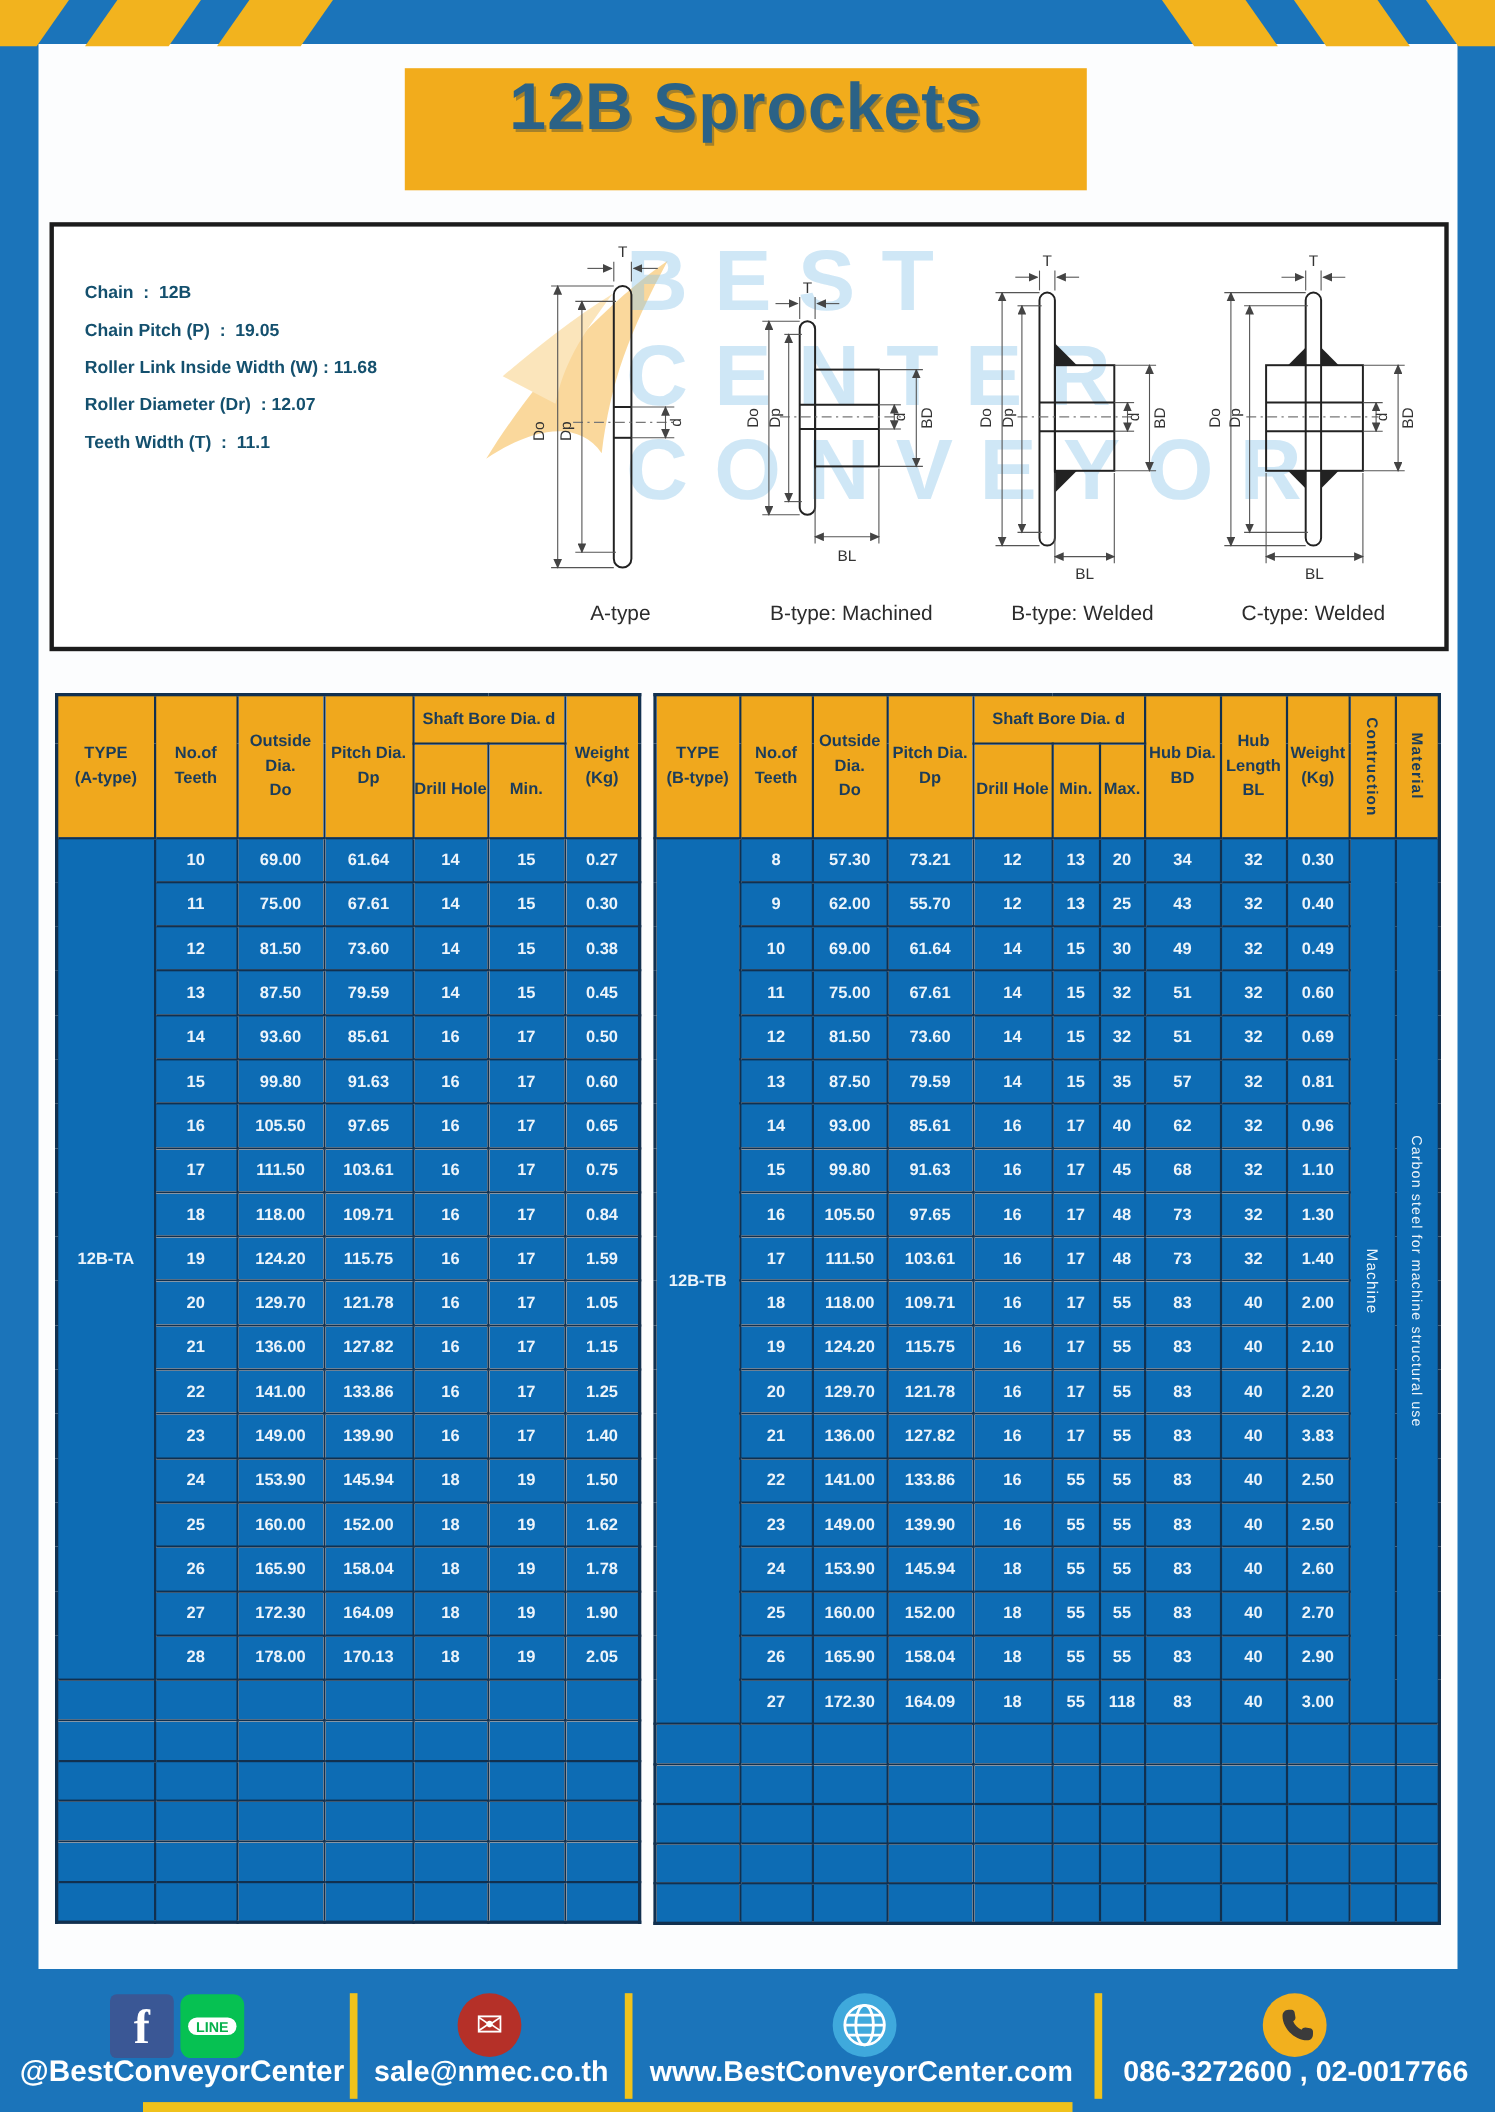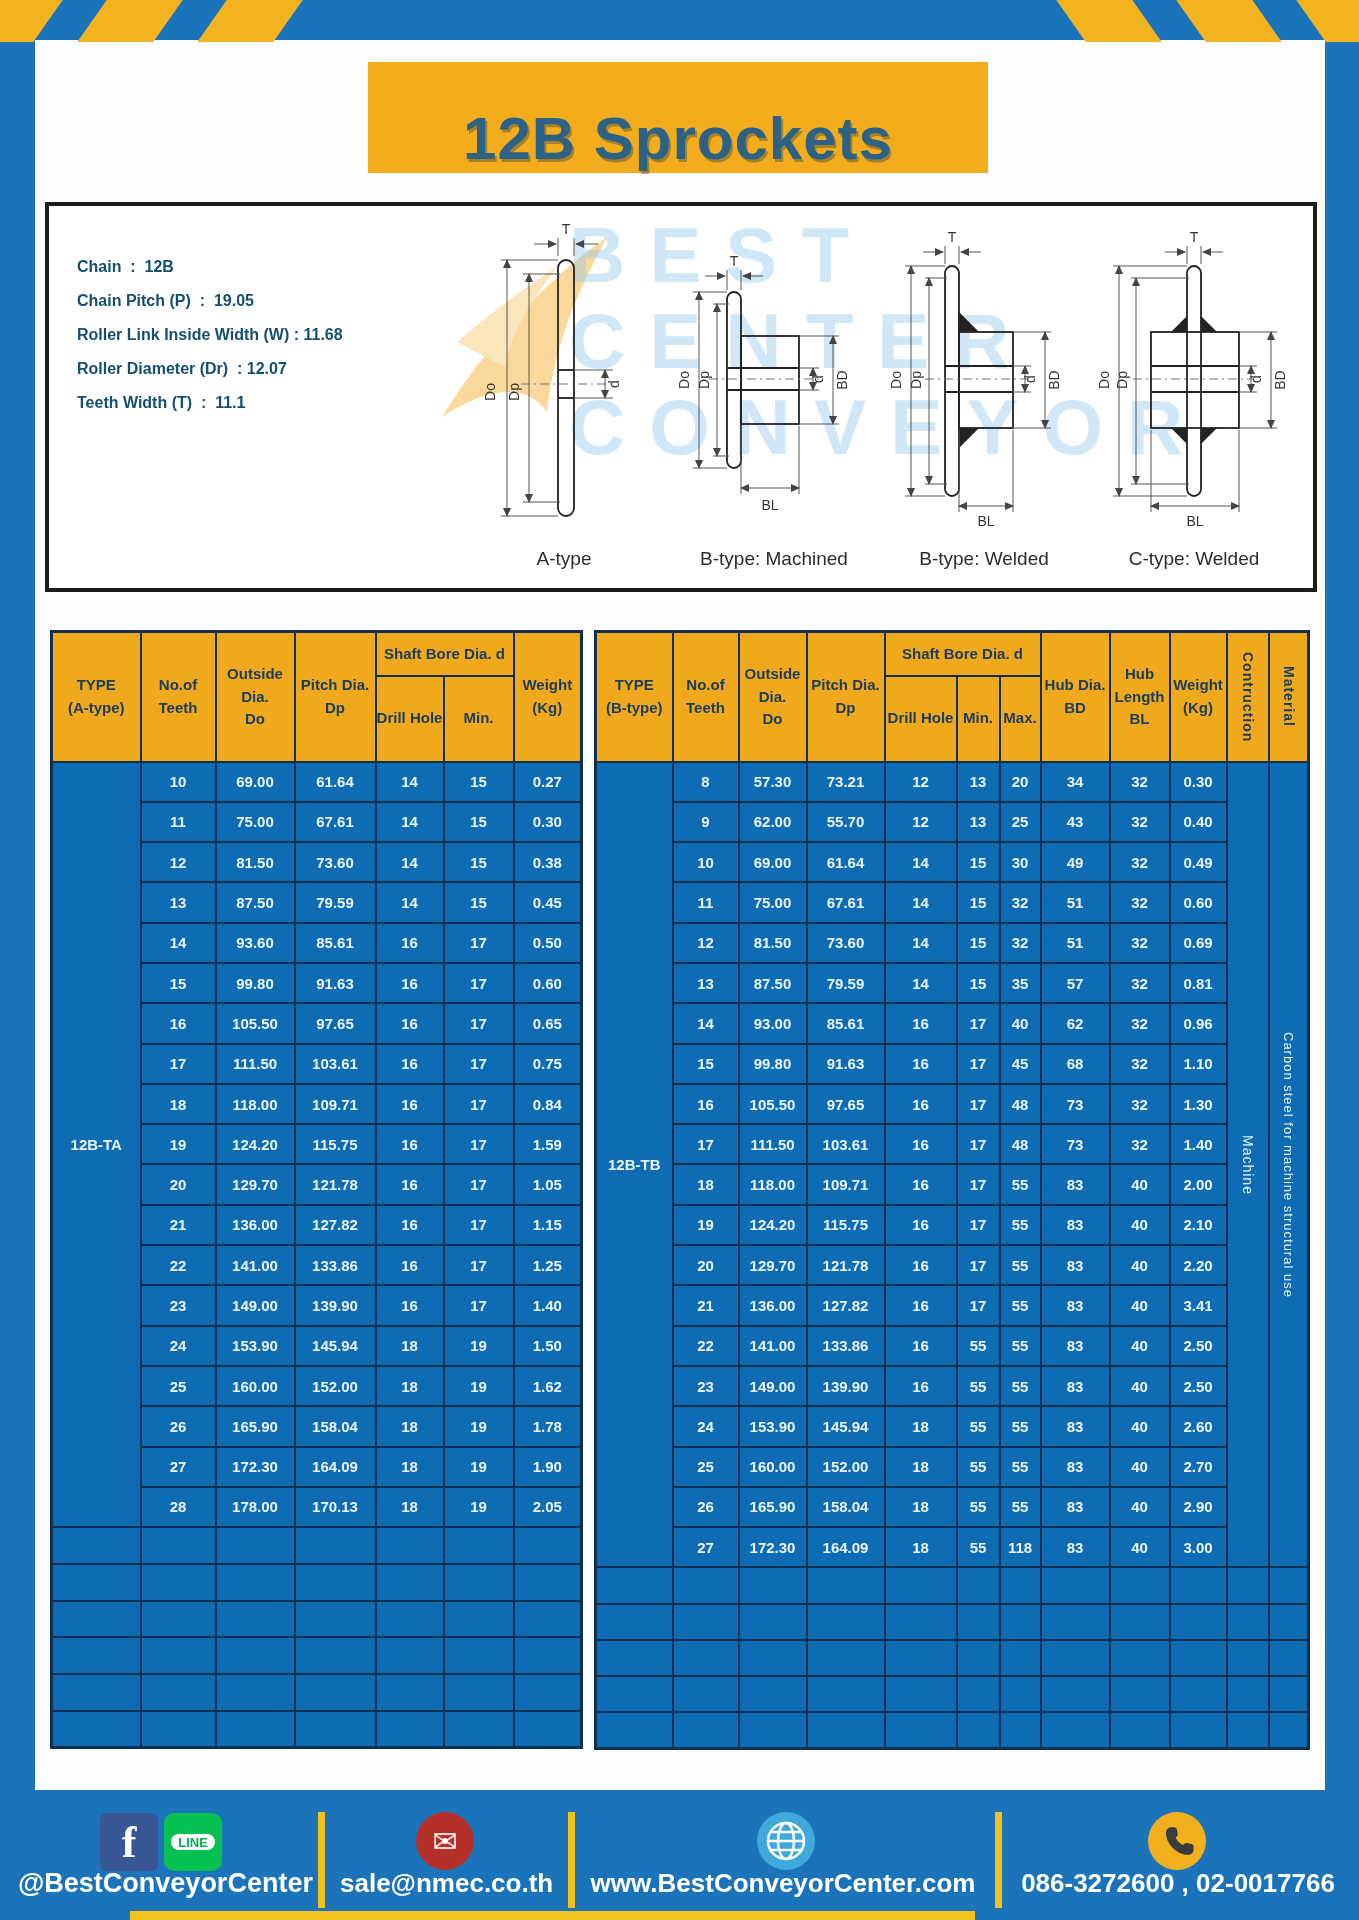--- a/index.html
+++ b/index.html
@@ -6,21 +6,21 @@
   #page{position:relative;width:1359px;height:1920px;background:#1b74ba;overflow:hidden;
         font-family:"Liberation Sans",sans-serif;}
   
   .panel{position:absolute;left:35px;top:40px;width:1290px;height:1750px;background:#fcfdfe;}
   
   .hz{position:absolute;top:0;height:42px;width:76px;background:#f2b31e;}
   .hzl{transform:skewX(-35deg);}
   .hzr{transform:skewX(35deg);}
   
   .title-box{position:absolute;left:368px;top:62px;width:620px;height:111px;background:#f2ac1c;
-             display:flex;align-items:flex-end;justify-content:center;}
+             display:flex;align-items:flex-start;justify-content:center;}
   .title-box h1{margin:0;font-size:60px;font-weight:bold;color:#2b6286;letter-spacing:1px;
                 text-shadow:2px 3px 0 rgba(23,48,70,.35);}
   
   .draw-panel{position:absolute;left:45px;top:202px;width:1272px;height:390px;background:#fff;
               border:4px solid #1c1c1c;box-sizing:border-box;overflow:hidden;}
   .specs{position:absolute;left:28px;top:44px;z-index:3;}
   .spec-line{font-size:16px;font-weight:bold;color:#14506e;line-height:34px;white-space:pre;}
   .wm-swoosh{position:absolute;left:378px;top:16px;z-index:1;opacity:.5;}
   .wm-text{position:absolute;left:520px;top:6px;width:760px;z-index:1;color:rgba(140,198,233,.42);
            font-weight:bold;font-size:78px;line-height:86px;letter-spacing:24px;white-space:nowrap;}
@@ -679,21 +679,21 @@
         </tr>
         <tr style="height: 40.3px;">
           <td>21</td>
           <td>136.00</td>
           <td>127.82</td>
           <td>16</td>
           <td>17</td>
           <td>55</td>
           <td>83</td>
           <td>40</td>
-          <td>3.41</td>
+          <td>3.83</td>
         </tr>
         <tr style="height: 40.3px;">
           <td>22</td>
           <td>141.00</td>
           <td>133.86</td>
           <td>16</td>
           <td>55</td>
           <td>55</td>
           <td>83</td>
           <td>40</td>

